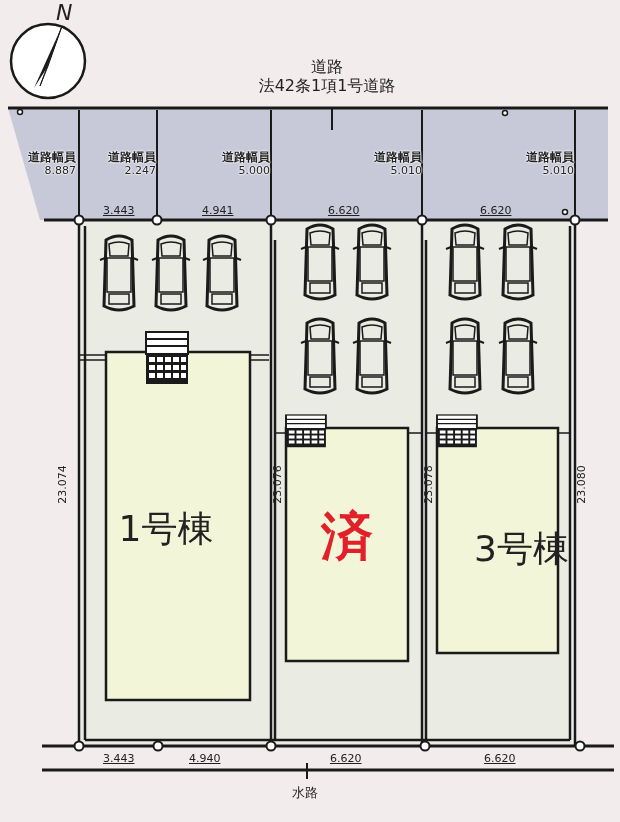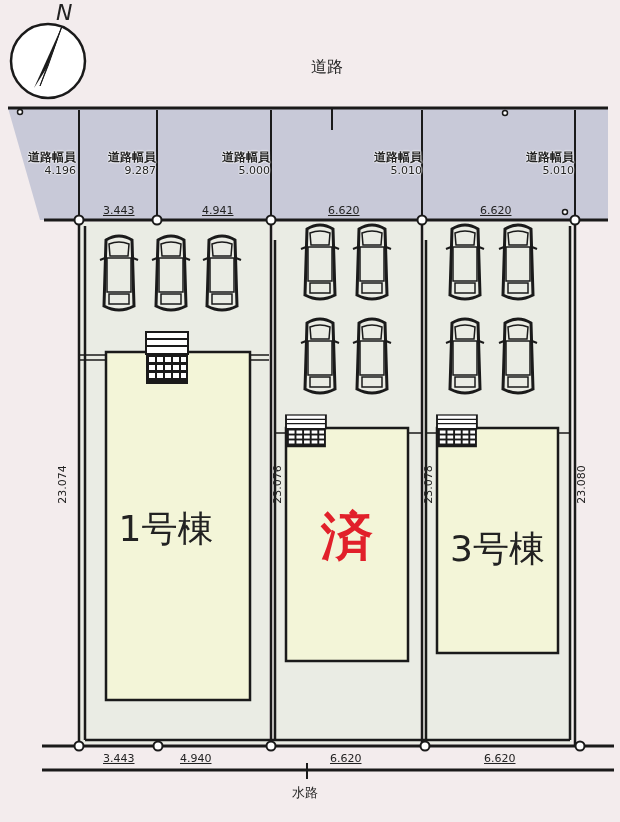--- a/index.html
+++ b/index.html
@@ -136,55 +136,56 @@
     <circle cx="48" cy="61" r="37" fill="#fff" stroke="#1a1a1a" stroke-width="2.5"></circle>
     <polygon points="62,26 34,88 48,66" fill="#1a1a1a"></polygon>
     <polygon points="62,26 48,66 40,86" fill="#fff" stroke="#1a1a1a" stroke-width="1"></polygon>
   </g>
 </svg>
 
 <div class="abs" style="left:56px;top:0;font-size:22px;font-style:italic;">N</div>
 
 <div class="title" style="left:232px;top:57px;width:190px;">
   <div>道路</div>
+  <div>法42条1項1号道路</div>
 </div>
 
 <div class="road-label" style="left:8px;top:150px;width:68px;">
     <div>道路幅員</div>
-    <div class="val">4.196</div>
+    <div class="val">8.887</div>
   </div>
 <div class="road-label" style="left:86px;top:150px;width:70px;">
     <div>道路幅員</div>
-    <div class="val">9.287</div>
+    <div class="val">2.247</div>
   </div>
 <div class="road-label" style="left:200px;top:150px;width:70px;">
     <div>道路幅員</div>
     <div class="val">5.000</div>
   </div>
 <div class="road-label" style="left:352px;top:150px;width:70px;">
     <div>道路幅員</div>
     <div class="val">5.010</div>
   </div>
 <div class="road-label" style="left:504px;top:150px;width:70px;">
     <div>道路幅員</div>
     <div class="val">5.010</div>
   </div>
 
 <div class="dim" style="left:103px;top:204px;">3.443</div>
 <div class="dim" style="left:202px;top:204px;">4.941</div>
 <div class="dim" style="left:328px;top:204px;">6.620</div>
 <div class="dim" style="left:480px;top:204px;">6.620</div>
 
 <div class="dim" style="left:103px;top:752px;">3.443</div>
-<div class="dim" style="left:180px;top:752px;">4.940</div>
+<div class="dim" style="left:189px;top:752px;">4.940</div>
 <div class="dim" style="left:330px;top:752px;">6.620</div>
 <div class="dim" style="left:484px;top:752px;">6.620</div>
 
 <div class="vdim" style="left:43px;top:478px;">23.074</div>
 <div class="vdim" style="left:258px;top:478px;">23.076</div>
 <div class="vdim" style="left:409px;top:478px;">23.078</div>
 <div class="vdim" style="left:562px;top:478px;">23.080</div>
 
 <div class="bldg-label" style="left:106px;top:505px;width:120px;">1号棟</div>
 <div class="bldg-label sold" style="left:286px;top:502px;width:122px;">済</div>
-<div class="bldg-label" style="left:437px;top:525px;width:121px;">3号棟</div>
+<div class="bldg-label" style="left:437px;top:525px;width:121px;padding-left:24px;">3号棟</div>
 
 <div class="abs" style="left:292px;top:784px;font-size:13px;font-family:Liberation Serif, serif;">水路</div>
 
 </body></html>

